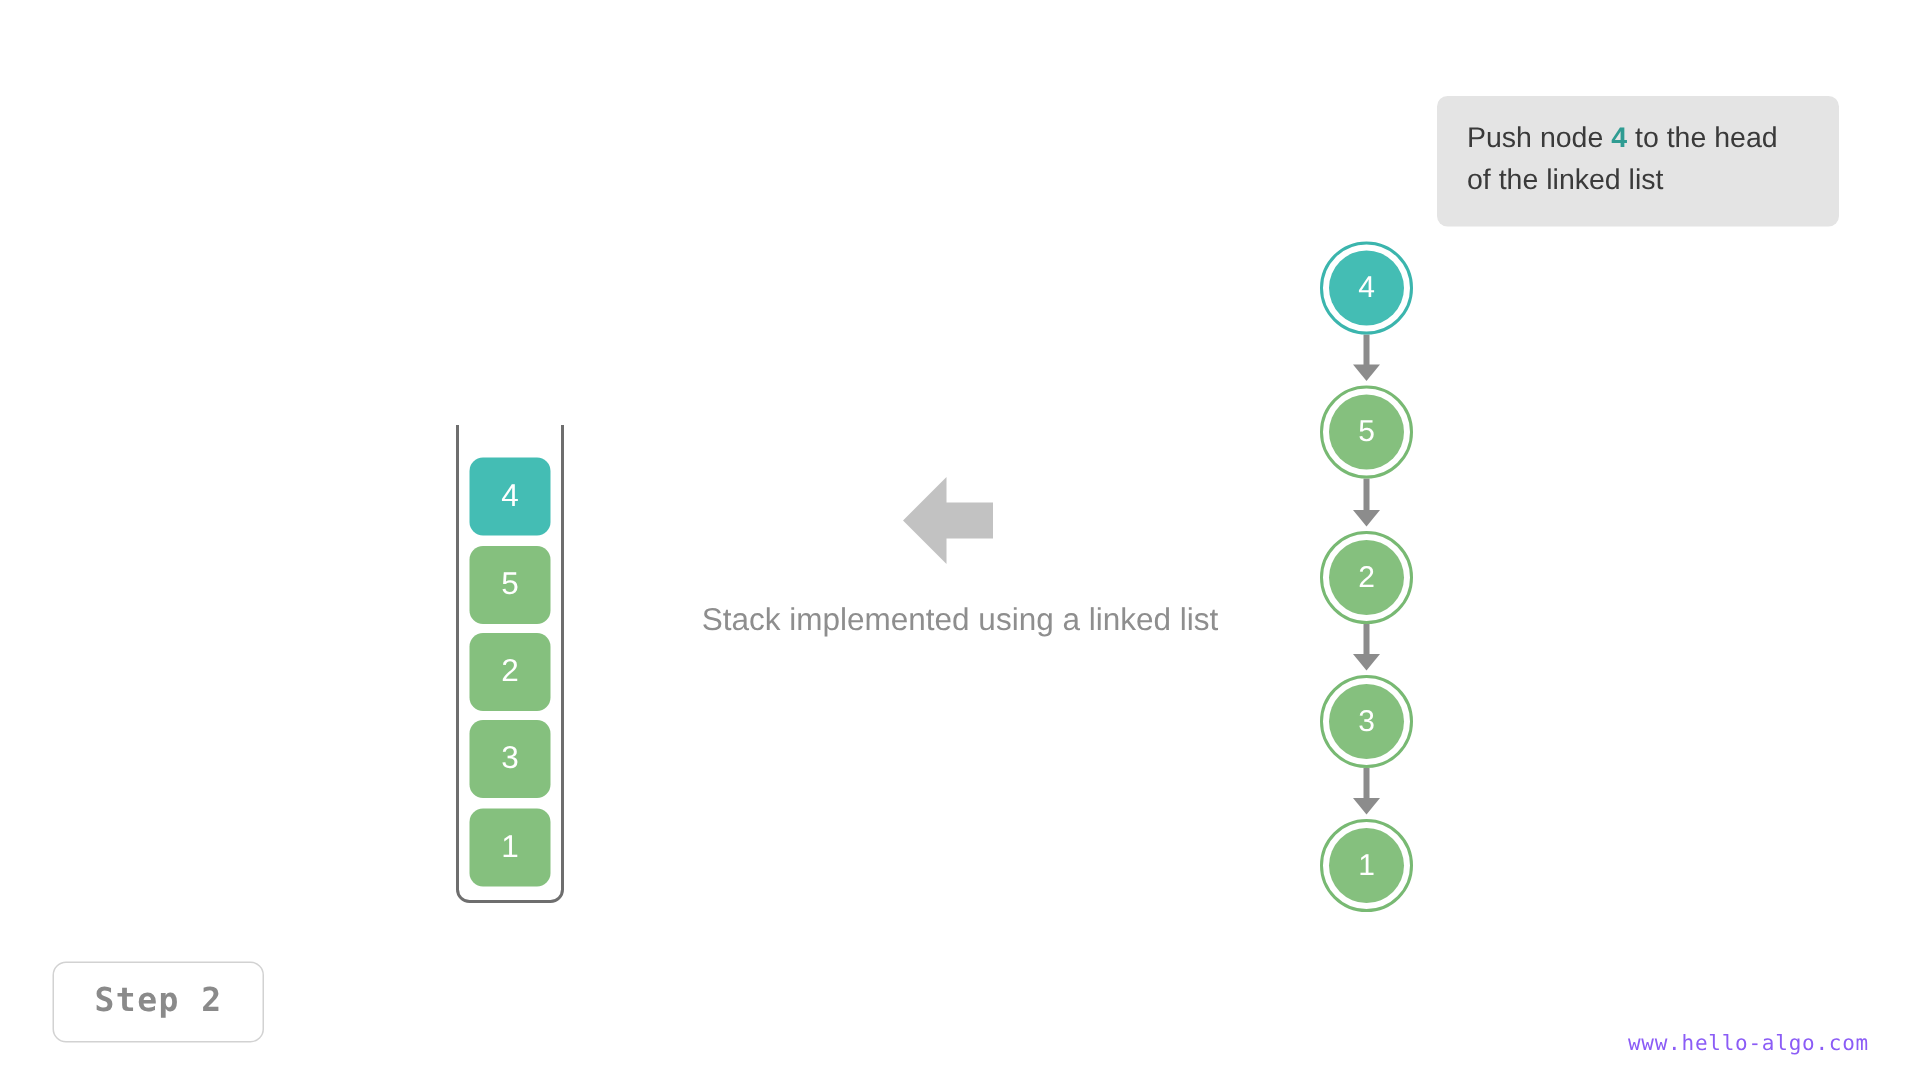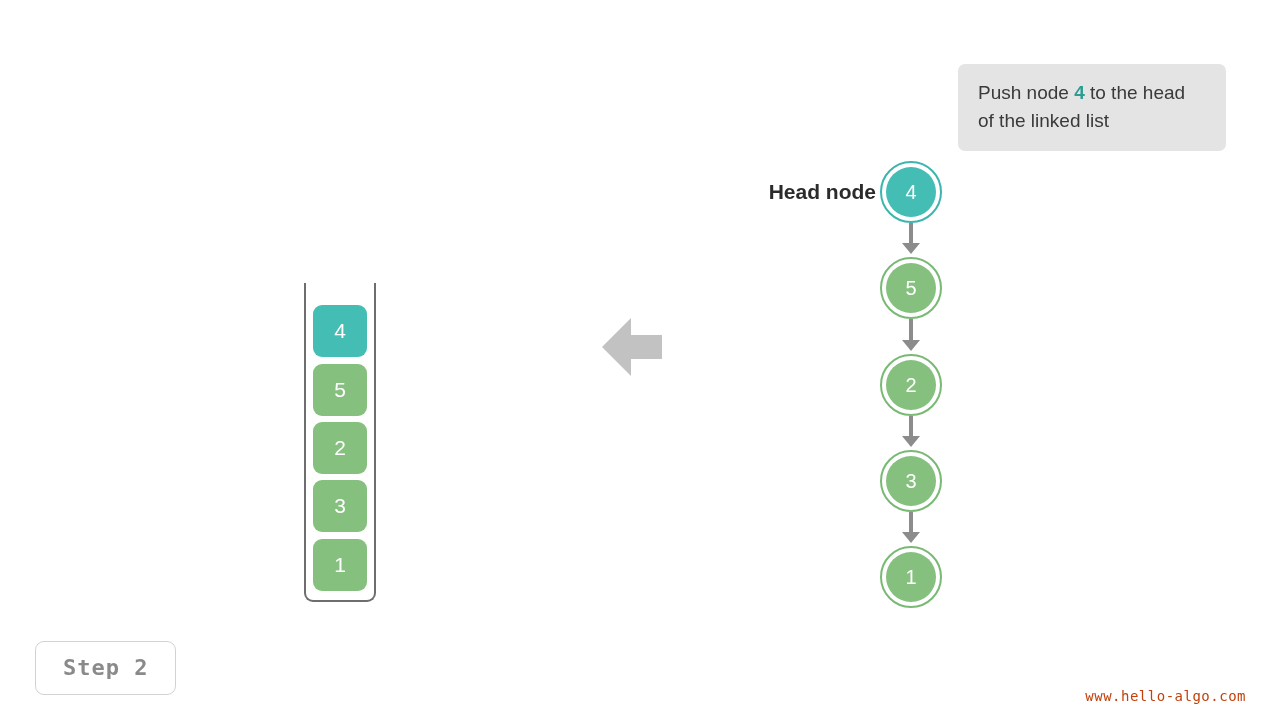--- a/index.html
+++ b/index.html
@@ -185,21 +185,21 @@
     letter-spacing: 1px;
   }
 
   
   .watermark {
     position: absolute;
     right: 34px;
     bottom: 16px;
     font-family: "DejaVu Sans Mono", monospace;
     font-size: 14px;
-    color: #c2410c;
+    color: #8b5cf6;
     letter-spacing: 0.5px;
   }
 </style>
 </head>
 <body>
 
 <div id="canvas">
 
   <div class="callout">
     <span>Push node </span><span class="hl">4</span><span> to the head of the linked list</span>
@@ -224,20 +224,21 @@
       <span>1</span>
     </div>
   </div>
 
   <div class="big-arrow">
     <svg width="60" height="58" viewBox="0 0 60 58" xmlns="http://www.w3.org/2000/svg">
       <path d="M 0 29 L 29 0 L 29 17 L 60 17 L 60 41 L 29 41 L 29 58 Z" fill="#c2c2c2"></path>
     </svg>
   </div>
 
+  <div class="caption">Stack implemented using a linked list</div>
 
   <div class="ll">
 
     <div class="link" style="top:68px;height:23px;"></div>
     <div class="link-head" style="top:88px;"></div>
 
     <div class="link" style="top:164px;height:23px;"></div>
     <div class="link-head" style="top:185px;"></div>
 
     <div class="link" style="top:261px;height:22px;"></div>
@@ -256,19 +257,18 @@
       <div class="inner">2</div>
     </div>
     <div class="node green" style="top:295px;">
       <div class="inner">3</div>
     </div>
     <div class="node green" style="top:391px;">
       <div class="inner">1</div>
     </div>
   </div>
 
-  <div class="end-label" style="left:636px;top:180px;width:240px;">Head node</div>
 
   <div class="step-badge">Step 2</div>
 
   <div class="watermark">www.hello-algo.com</div>
 
 </div>
 
 </body></html>

